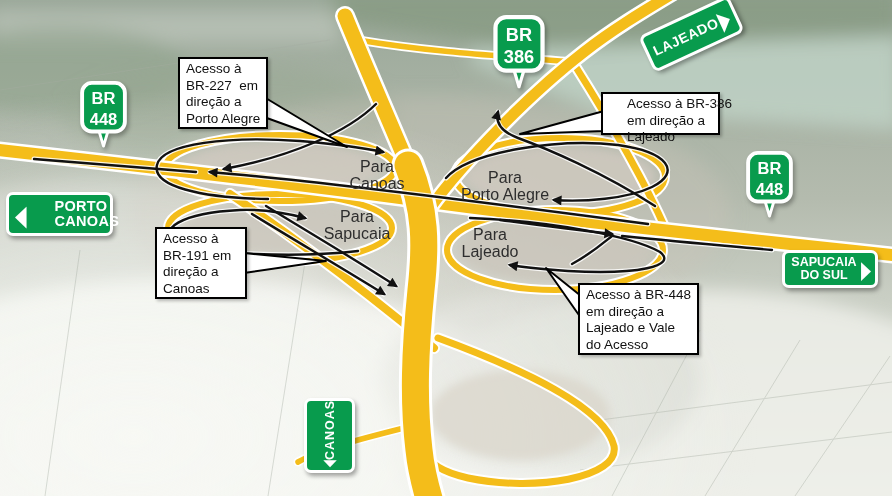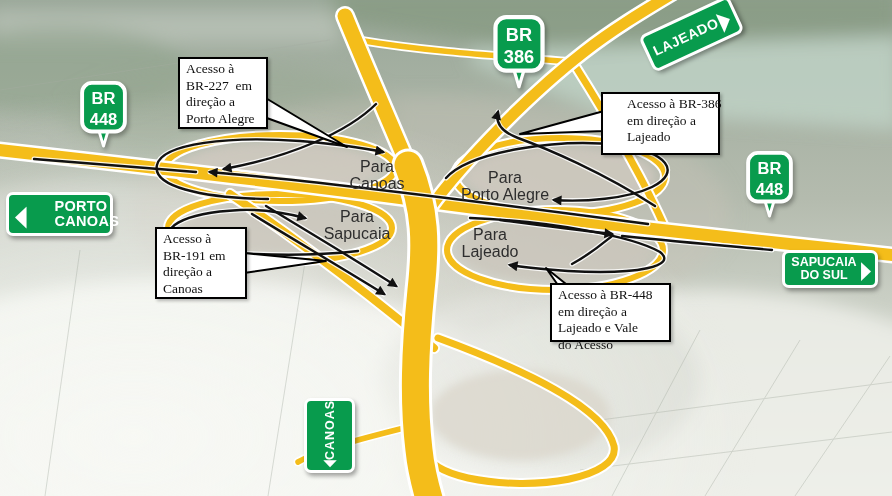--- a/index.html
+++ b/index.html
@@ -8,21 +8,20 @@
     font-family:"Liberation Sans","DejaVu Sans",sans-serif;
     background:linear-gradient(180deg,#9aa899 0%,#b4bbae 40%,#d6dad1 72%,#eef0ea 100%);
   }
   .stage svg.map{position:absolute;left:0;top:0;z-index:1;}
   
   .callout{
     position:absolute;z-index:5;box-sizing:border-box;
     background:#fff;border:2px solid #000;color:#111;
     padding:2px 6px;font-size:13.5px;line-height:16.5px;
     box-shadow:2px 2px 3px rgba(0,0,0,.25);
-    font-family:Liberation Serif, serif;
   }
   .callout .ln{white-space:pre;}
   
   .gsign{
     position:absolute;z-index:6;box-sizing:border-box;
     background:#089b4d;border:3px solid #fff;border-radius:7px;
     color:#fff;font-weight:bold;display:flex;align-items:center;
     box-shadow:2px 3px 4px rgba(0,0,0,.35);
   }
   .gsign .arr{color:#fff;line-height:1;}
@@ -211,32 +210,32 @@
     <div>Para</div>
       <div>Lajeado</div>
   </div>
 
   <div class="callout" style="left:178px;top:57px;width:90px;height:72px;">
     <div class="ln">Acesso à</div>
     <div class="ln">BR-227  em</div>
     <div class="ln">direção a</div>
     <div class="ln">Porto Alegre</div>
   </div>
-  <div class="callout" style="left:601px;top:92px;width:119px;height:63px;padding-left:24px;">
+  <div class="callout" style="left:601px;top:92px;width:119px;height:43px;padding-left:24px;">
     <div class="ln">Acesso à BR-386</div>
     <div class="ln">em direção a</div>
     <div class="ln">Lajeado</div>
   </div>
   <div class="callout" style="left:155px;top:227px;width:92px;height:72px;">
     <div class="ln">Acesso à</div>
     <div class="ln">BR-191 em</div>
     <div class="ln">direção a</div>
     <div class="ln">Canoas</div>
   </div>
-  <div class="callout" style="left:550px;top:283px;width:121px;height:59px;">
+  <div class="callout" style="left:578px;top:283px;width:121px;height:72px;">
     <div class="ln">Acesso à BR-448</div>
     <div class="ln">em direção a</div>
     <div class="ln">Lajeado e Vale</div>
     <div class="ln">do Acesso</div>
   </div>
 
   <svg class="shield" style="left:79px;top:80px;" width="49" height="70" viewBox="0 0 50 72">
     <path d="M19,48 L31,48 L25,68 Z" fill="#089b4d" stroke="#fff" stroke-width="3" stroke-linejoin="round"></path>
     <rect x="3" y="3" width="44" height="50" rx="10" fill="#089b4d" stroke="#fff" stroke-width="4"></rect>
     <text x="25" y="25" font-size="17">BR</text>

